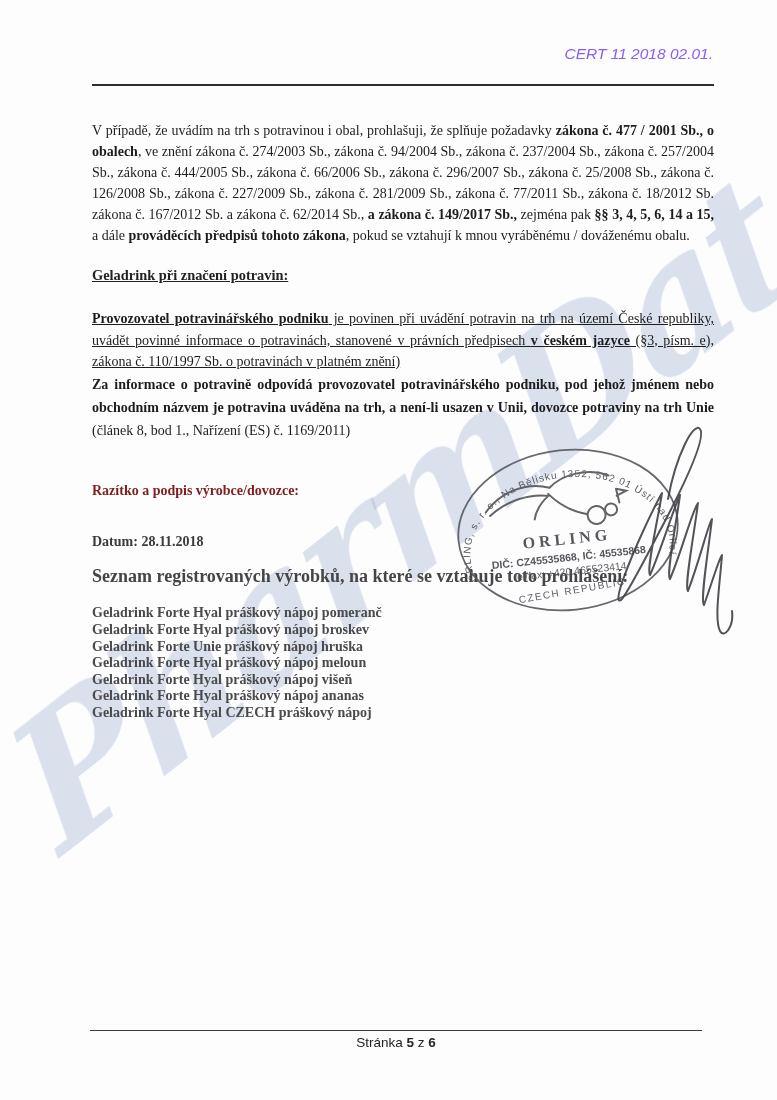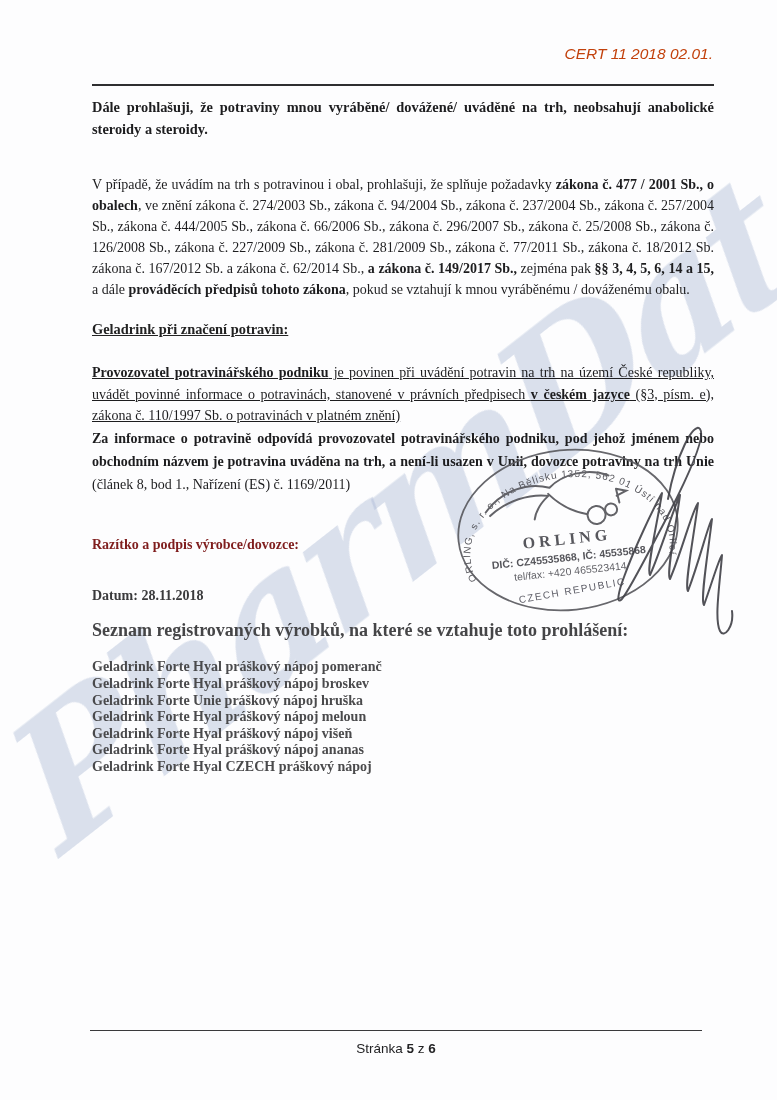--- a/index.html
+++ b/index.html
@@ -32,21 +32,21 @@
     user-select: none;
   }
   
   .header-ref {
     position: absolute;
     top: 45px;
     right: 64px;
     font-family: "Liberation Sans", sans-serif;
     font-style: italic;
     font-size: 15.5px;
-    color: #c2410c;
+    color: #8b5cf6;
     z-index: 1;
   }
   
   .content {
     position: absolute;
     left: 92px;
     top: 84px;
     width: 622px;
     z-index: 1;
   }
@@ -114,38 +114,37 @@
     left: 90px;
     top: 1030px;
     width: 612px;
     z-index: 1;
     font-family: "Liberation Sans", sans-serif;
   }
   .footer-rule { border: 0; border-top: 1.6px solid #3a3a3c; margin: 0; }
   .footer-text {
     text-align: center;
     font-size: 13.5px;
-    margin-top: 10px;
+    margin-top: 4px;
     color: #232325;
   }
   .footer-text b { font-weight: bold; }
 </style>
 </head>
 <body>
 
 <div class="page">
 
   <div class="watermark">PharmData</div>
 
   <div class="header-ref">CERT 11 2018 02.01.</div>
 
   <div class="content">
     <hr class="rule">
 
-    <p class="para p-anabolic"><b>Dále prohlašuji, že potraviny mnou vyráběné/ dovážené/ uváděné na trh, neobsahují anabolické steroidy a steroidy.</b></p>
 
     <p class="para p-packaging"><span>V případě, že uvádím na trh s potravinou i obal, prohlašuji, že splňuje požadavky </span><b>zákona č. 477 / 2001 Sb., o obalech</b><span>, ve znění zákona č. 274/2003 Sb., zákona č. 94/2004 Sb., zákona č. 237/2004 Sb., zákona č. 257/2004 Sb., zákona č. 444/2005 Sb., zákona č. 66/2006 Sb., zákona č. 296/2007 Sb., zákona č. 25/2008 Sb., zákona č. 126/2008 Sb., zákona č. 227/2009 Sb., zákona č. 281/2009 Sb., zákona č. 77/2011 Sb., zákona č. 18/2012 Sb. zákona č. 167/2012 Sb. a zákona č. 62/2014 Sb., </span><b>a zákona č. 149/2017 Sb.,</b><span> zejména pak </span><b>§§ 3, 4, 5, 6, 14 a 15,</b><span> a dále </span><b>prováděcích předpisů tohoto zákona</b><span>, pokud se vztahují k mnou vyráběnému / dováženému obalu.</span></p>
 
     <div class="heading">Geladrink při značení potravin:</div>
 
     <p class="para p-operator"><b>Provozovatel potravinářského podniku</b><span> je povinen při uvádění potravin na trh na území České republiky, uvádět povinné informace o potravinách, stanovené v právních předpisech </span><b>v českém jazyce</b><span> (§3, písm. e), zákona č. 110/1997 Sb. o potravinách v platném znění)</span></p>
 
     <p class="para p-responsibility"><b>Za informace o potravině odpovídá provozovatel potravinářského podniku, pod jehož jménem nebo obchodním názvem je potravina uváděna na trh, a není-li usazen v Unii, dovozce potraviny na trh Unie</b><span> (článek 8, bod 1., Nařízení (ES) č. 1169/2011)</span></p>
 
     <div class="para label-stamp">Razítko a podpis výrobce/dovozce:</div>

